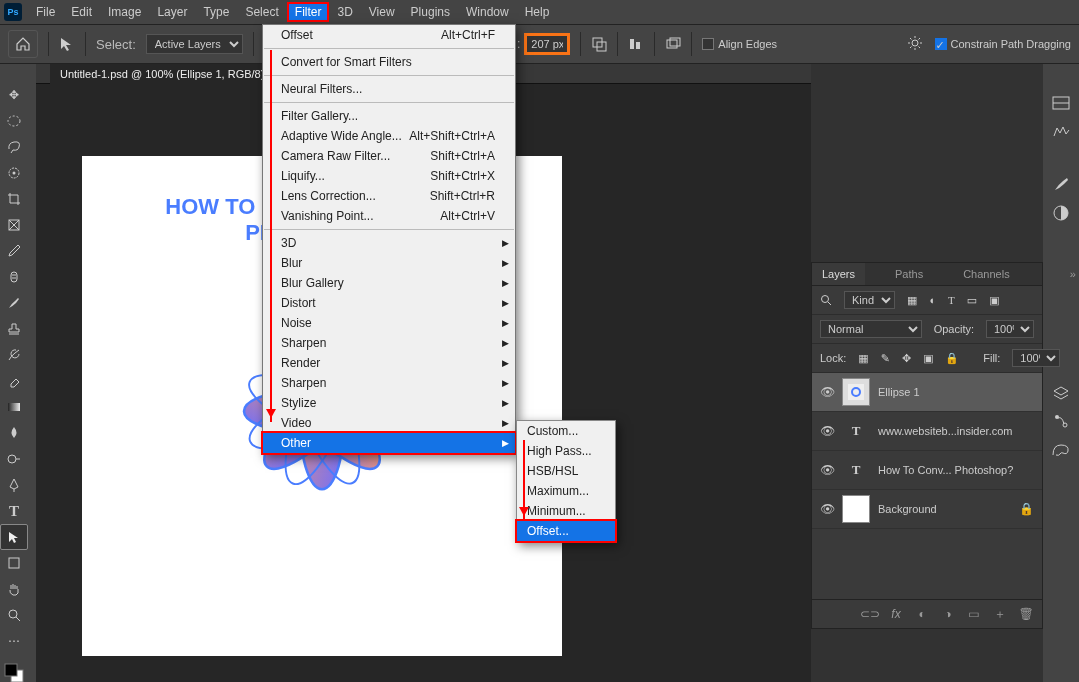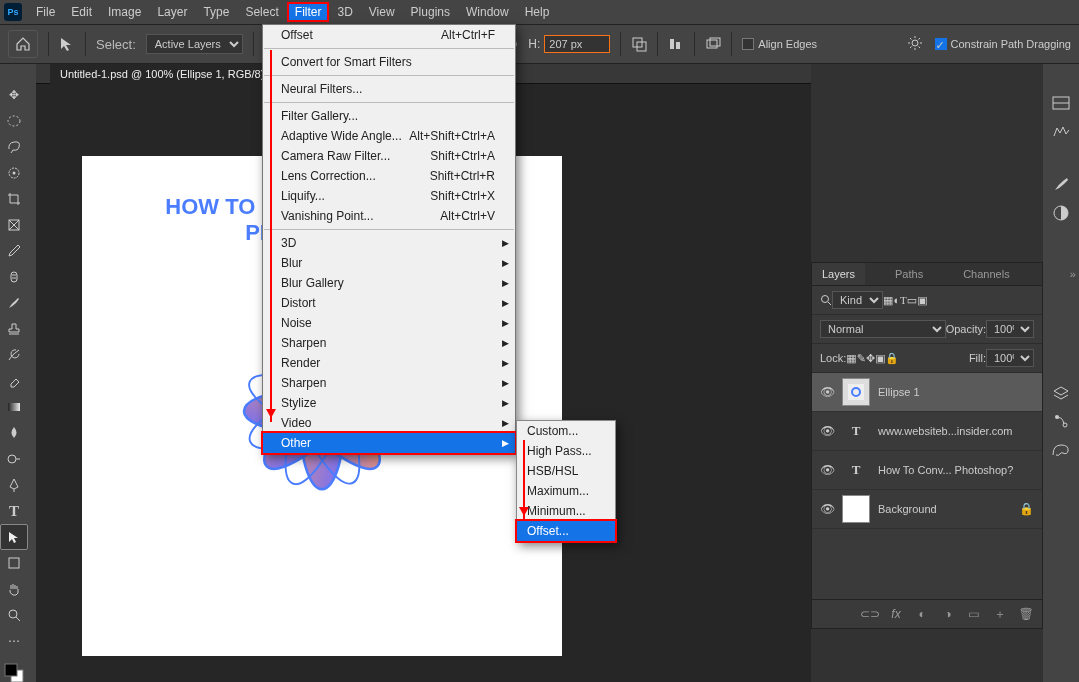--- a/index.html
+++ b/index.html
@@ -7,21 +7,21 @@
   .menubar { height: 24px; background: #444; display: flex; align-items: center; padding: 0 4px; position: relative; z-index: 50; }
   .ps-logo { width: 18px; height: 18px; background: #001e36; border-radius: 3px; margin-right: 6px; display: flex; align-items: center; justify-content: center; color: #31a8ff; font-weight: bold; font-size: 9px; }
   .menu-item { padding: 3px 8px; cursor: default; }
   .menu-item.active { background: #1473e6; color: white; border: 2px solid red; padding: 1px 6px; position: relative; }
   .optbar { height: 40px; background: #444; display: flex; align-items: center; padding: 0 8px; gap: 10px; border-top: 1px solid #222; border-bottom: 1px solid #222; }
   .home-icon { width: 30px; height: 28px; display:flex; align-items:center; justify-content:center; border: 1px solid #555; border-radius:3px; }
   .opt-sep { width:1px; height:24px; background:#2a2a2a; }
   .select-label { font-size:13px; color:#bbb; }
   select.opt { background:#333; color:#ccc; border:1px solid #555; font-size:11px; padding:2px 4px; }
   .opt-field { display:flex; align-items:center; gap:4px; }
-  .opt-field input { background:#333; border:1px solid #f97316; color:#ccc; font-size:11px; width:66px; padding:2px 4px; }
+  .opt-field input { background:#333; border:3px solid #f97316; color:#ccc; font-size:11px; width:46px; padding:2px 4px; }
   .chk { display:flex; align-items:center; gap:4px; font-size:11px; color:#ccc; }
   .spacer { flex:1; }
   .gear { width:18px; height:18px; }
   .tool { width:28px; height:26px; display:flex; align-items:center; justify-content:center; color:#ccc; }
   .tool.sel { background:#333; border:1px solid #888; border-radius:2px; }
   .spacer18 { height:18px; }
   .doc-area { flex:1; background:#262626; position:relative; }
   .canvas { position:absolute; left:46px; top:72px; width:480px; height:500px; background:white; }
   .canvas .hdr { position:absolute; top:38px; left:50%; transform:translateX(-50%); text-align:center; font-size:22px; font-weight:700; color:#4a7dff; line-height:1.2; white-space:nowrap; }
   .canvas .url { position:absolute; bottom:32px; left:50%; transform:translateX(-50%); font-size:16px; font-weight:700; color:#7b8eff; }
@@ -41,21 +41,21 @@
   .arrow-v { position:absolute; left:270px; top:50px; width:2px; height:372px; background:red; z-index:80; }
   .arrow-v::after { content:""; position:absolute; bottom:-1px; left:-4px; border:5px solid transparent; border-top:9px solid red; }
   .arrow-v2 { position:absolute; left:523px; top:440px; width:2px; height:80px; background:red; z-index:80; }
   .arrow-v2::after { content:""; position:absolute; bottom:-1px; left:-4px; border:5px solid transparent; border-top:9px solid red; }
   .right-ico { width:22px; height:22px; display:flex; align-items:center; justify-content:center; }
   .panel-right { position:absolute; top:262px; right:36px; width:232px; background:#3a3a3a; border:1px solid #222; z-index:30; }
   .panel-tabs { display:flex; background:#323232; border-bottom:1px solid #222; font-size:11px;gap:20px; }
   .ptab { padding:5px 10px; color:#999; }
   .ptab.act { background:#3a3a3a; color:#ddd; }
   .ptab-sp { flex:1; }
-  .panel-row { display:flex; align-items:center; gap:0; padding:5px 8px; border-bottom:1px solid #2c2c2c; font-size:11px; }
+  .panel-row { display:flex; align-items:center; gap:12px; padding:5px 8px; border-bottom:1px solid #2c2c2c; font-size:11px; }
   .panel-row select, .panel-row input { background:#333; color:#ccc; border:1px solid #555; font-size:11px; padding:1px 3px; }
   .lyr { display:flex; align-items:center; gap:8px; padding:5px 8px; border-bottom:1px solid #303030; }
   .lyr.sel { background:#5a5a5a; }
   .eye { width:14px; text-align:center; }
   .thumb { width:28px; height:28px; background:#ddd; border:1px solid #888; display:flex; align-items:center; justify-content:center; font-size:13px; color:#555; }
   .thumb.white { background:white; }
   .thumb.t { font-family:Georgia,serif; font-weight:bold; background:transparent; border:none; color:#ccc; }
   .lyr-name { font-size:11px; flex:1; }
   .panel-foot { display:flex; justify-content:flex-end; gap:10px; padding:6px 8px; border-top:1px solid #222; }
   .foot-ico { width:16px; height:16px; display:flex; align-items:center; justify-content:center; color:#999; }
@@ -340,26 +340,26 @@
     </div>
     <div class="dd-item">
       <span>Adaptive Wide Angle...</span>
       <span>Alt+Shift+Ctrl+A</span>
     </div>
     <div class="dd-item">
       <span>Camera Raw Filter...</span>
       <span>Shift+Ctrl+A</span>
     </div>
     <div class="dd-item">
+      <span>Liquify...</span>
+      <span>Shift+Ctrl+X</span>
+    </div>
+    <div class="dd-item">
       <span>Lens Correction...</span>
       <span>Shift+Ctrl+R</span>
-    </div>
-    <div class="dd-item">
-      <span>Liquify...</span>
-      <span>Shift+Ctrl+X</span>
     </div>
     <div class="dd-item">
       <span>Vanishing Point...</span>
       <span>Alt+Ctrl+V</span>
     </div>
     <div class="dd-sep"></div>
     <div class="dd-item sub">
       <span>3D</span>
     </div>
     <div class="dd-item sub">

